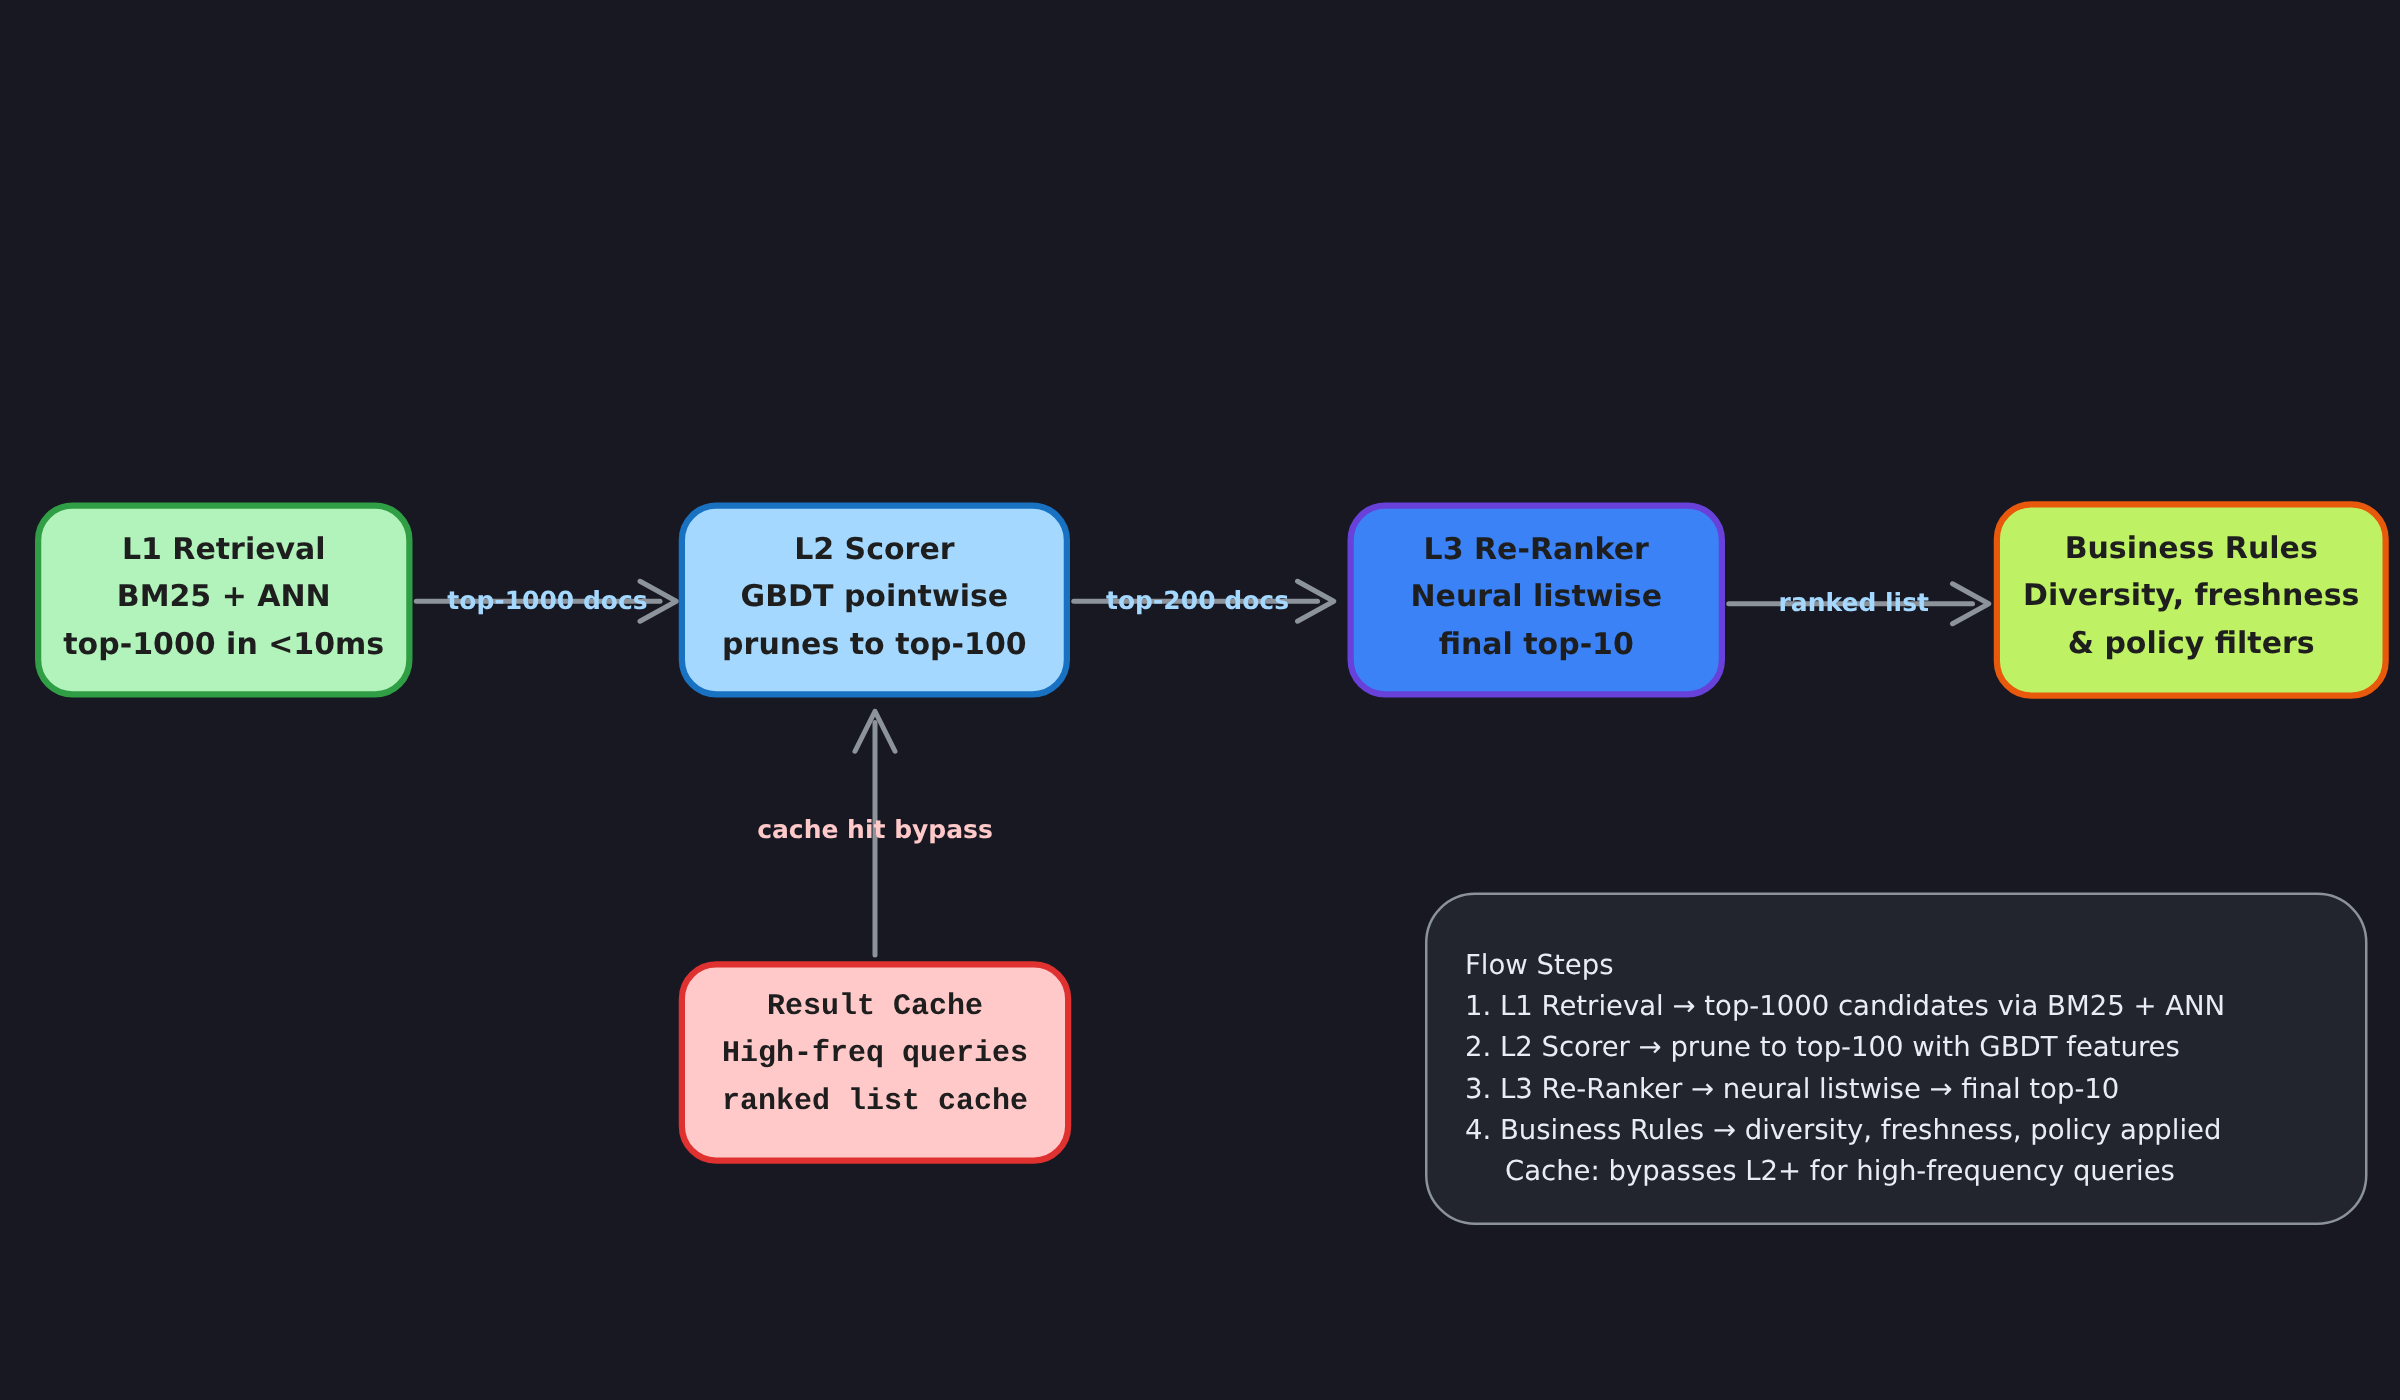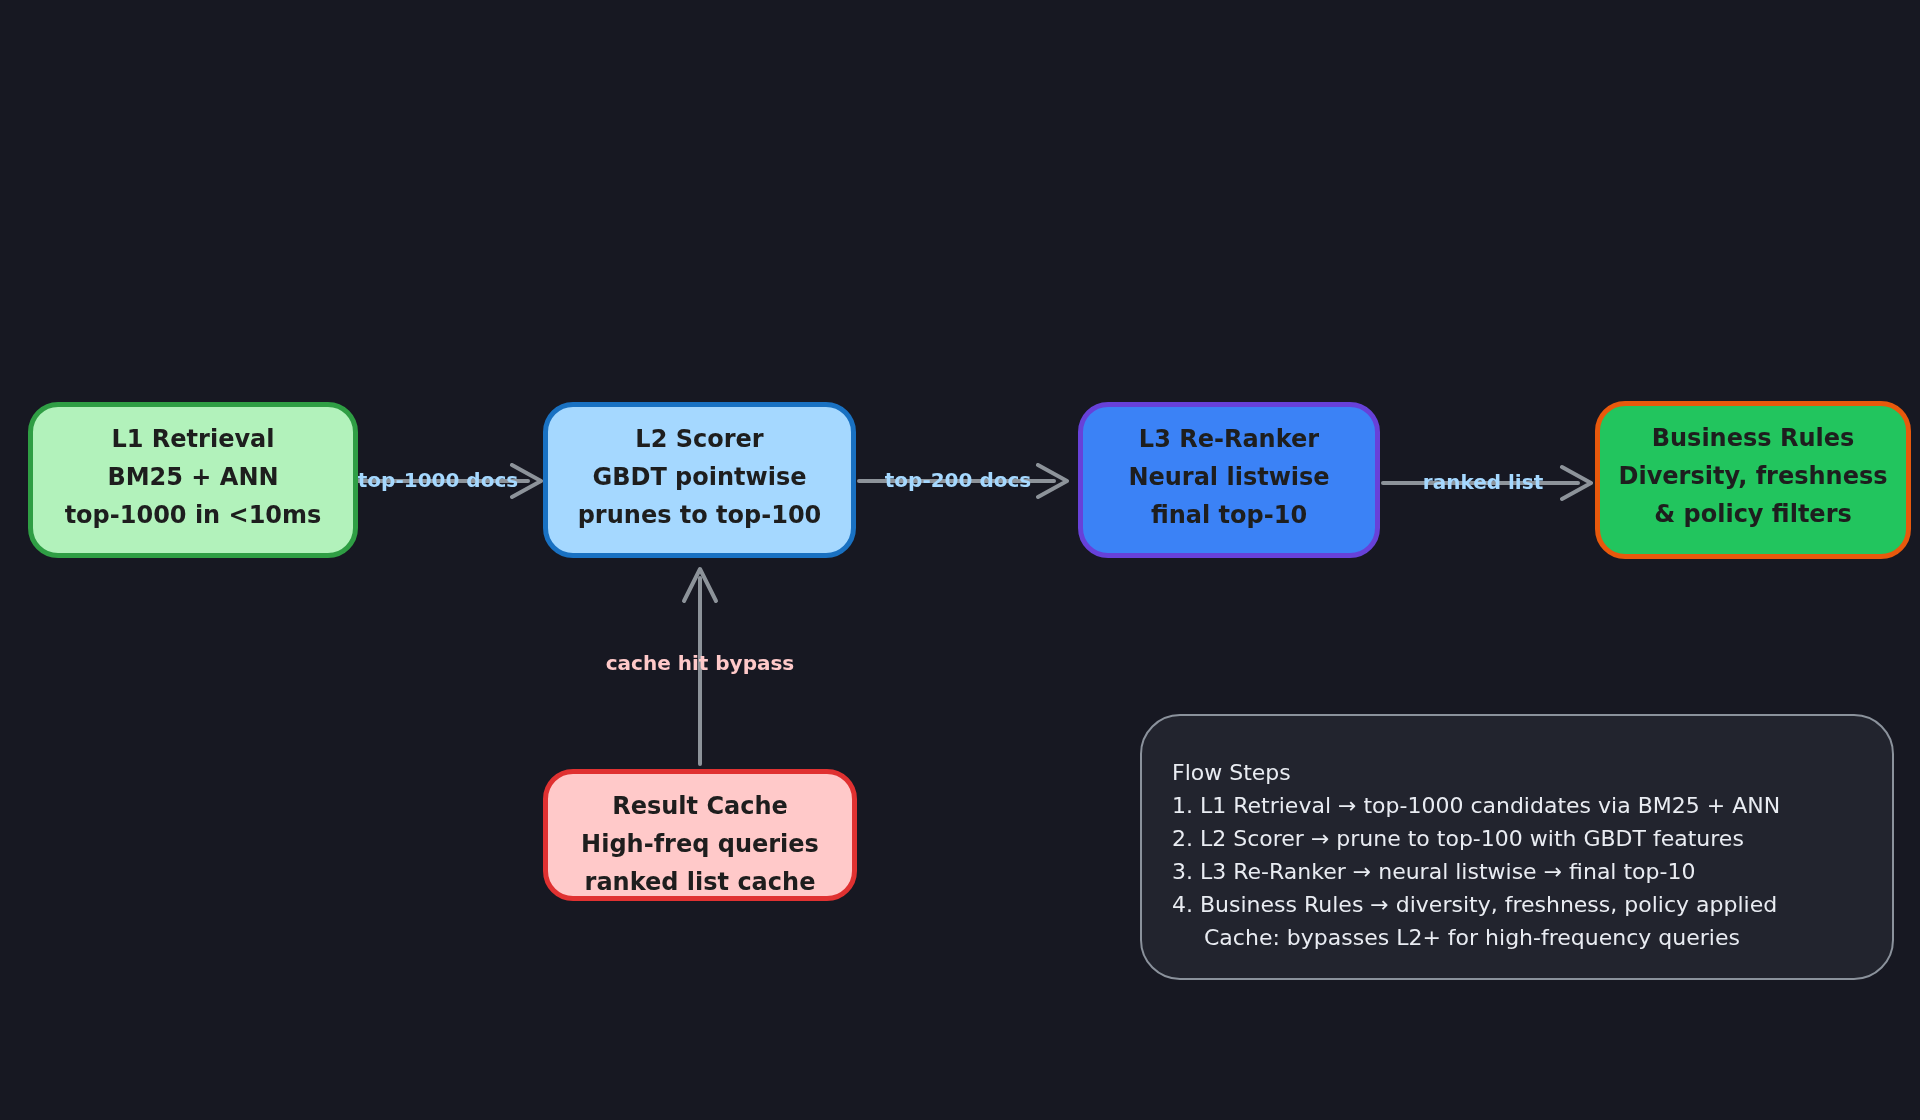--- a/index.html
+++ b/index.html
@@ -27,21 +27,21 @@
     color:#1e1e1e;
     text-align:center;
     font-size:24px;
     line-height:38px;
     padding-top:13px;
     font-weight:600;
   }
   .node-green {background:#b2f2bb;border-color:#2f9e44;}
   .node-blue  {background:#a5d8ff;border-color:#1971c2;}
   .node-purple{background:#3b82f6;border-color:#6741d9;}
-  .node-yellow{background:#22c55e;border-color:#e8590c;}
+  .node-yellow{background:#bef264;border-color:#e8590c;}
   .node-red   {background:#ffc9c9;border-color:#e03131;}
   .arrows{position:absolute;left:0;top:0;width:1920px;height:1120px;}
   .edge-label{
     position:absolute;
     transform:translate(-50%,-50%);
     font-size:20px;
     font-weight:600;
     color:#a5d8ff;
     white-space:nowrap;
   }
@@ -80,21 +80,21 @@
     <g>
       <line x1="1383" y1="483" x2="1578" y2="483"></line>
       <polyline points="1562,467 1591,483 1562,499"></polyline>
     </g>
     <g>
       <line x1="700" y1="764" x2="700" y2="578"></line>
       <polyline points="684,601 700,569 716,601"></polyline>
     </g>
   </svg>
 
-  <div class="node node-green" style="left:28px;top:402px;width:330px;height:156px;text-align:center;">
+  <div class="node node-green" style="left:28px;top:402px;width:302px;height:156px;text-align:center;">
     <div>L1 Retrieval</div>
     <div>BM25 + ANN</div>
     <div>top-1000 in &lt;10ms</div>
   </div>
 
   <div class="node node-blue" style="left:543px;top:402px;width:313px;height:156px;">
     <div>L2 Scorer</div>
     <div>GBDT pointwise</div>
     <div>prunes to top-100</div>
   </div>
@@ -104,21 +104,21 @@
     <div>Neural listwise</div>
     <div>final top-10</div>
   </div>
 
   <div class="node node-yellow" style="left:1595px;top:401px;width:316px;height:158px;">
     <div>Business Rules</div>
     <div>Diversity, freshness</div>
     <div>&amp; policy filters</div>
   </div>
 
-  <div class="node node-red" style="left:543px;top:769px;width:314px;height:132px;">
+  <div class="node node-red" style="left:543px;top:769px;width:314px;height:162px;font-family:Liberation Mono, monospace;">
     <div>Result Cache</div>
     <div>High-freq queries</div>
     <div>ranked list cache</div>
   </div>
 
   <div class="edge-label" style="left:438px;top:480px;">top-1000 docs</div>
   <div class="edge-label" style="left:958px;top:480px;">top-200 docs</div>
   <div class="edge-label" style="left:1483px;top:482px;">ranked list</div>
   <div class="edge-label pink" style="left:700px;top:663px;">cache hit bypass</div>
 

